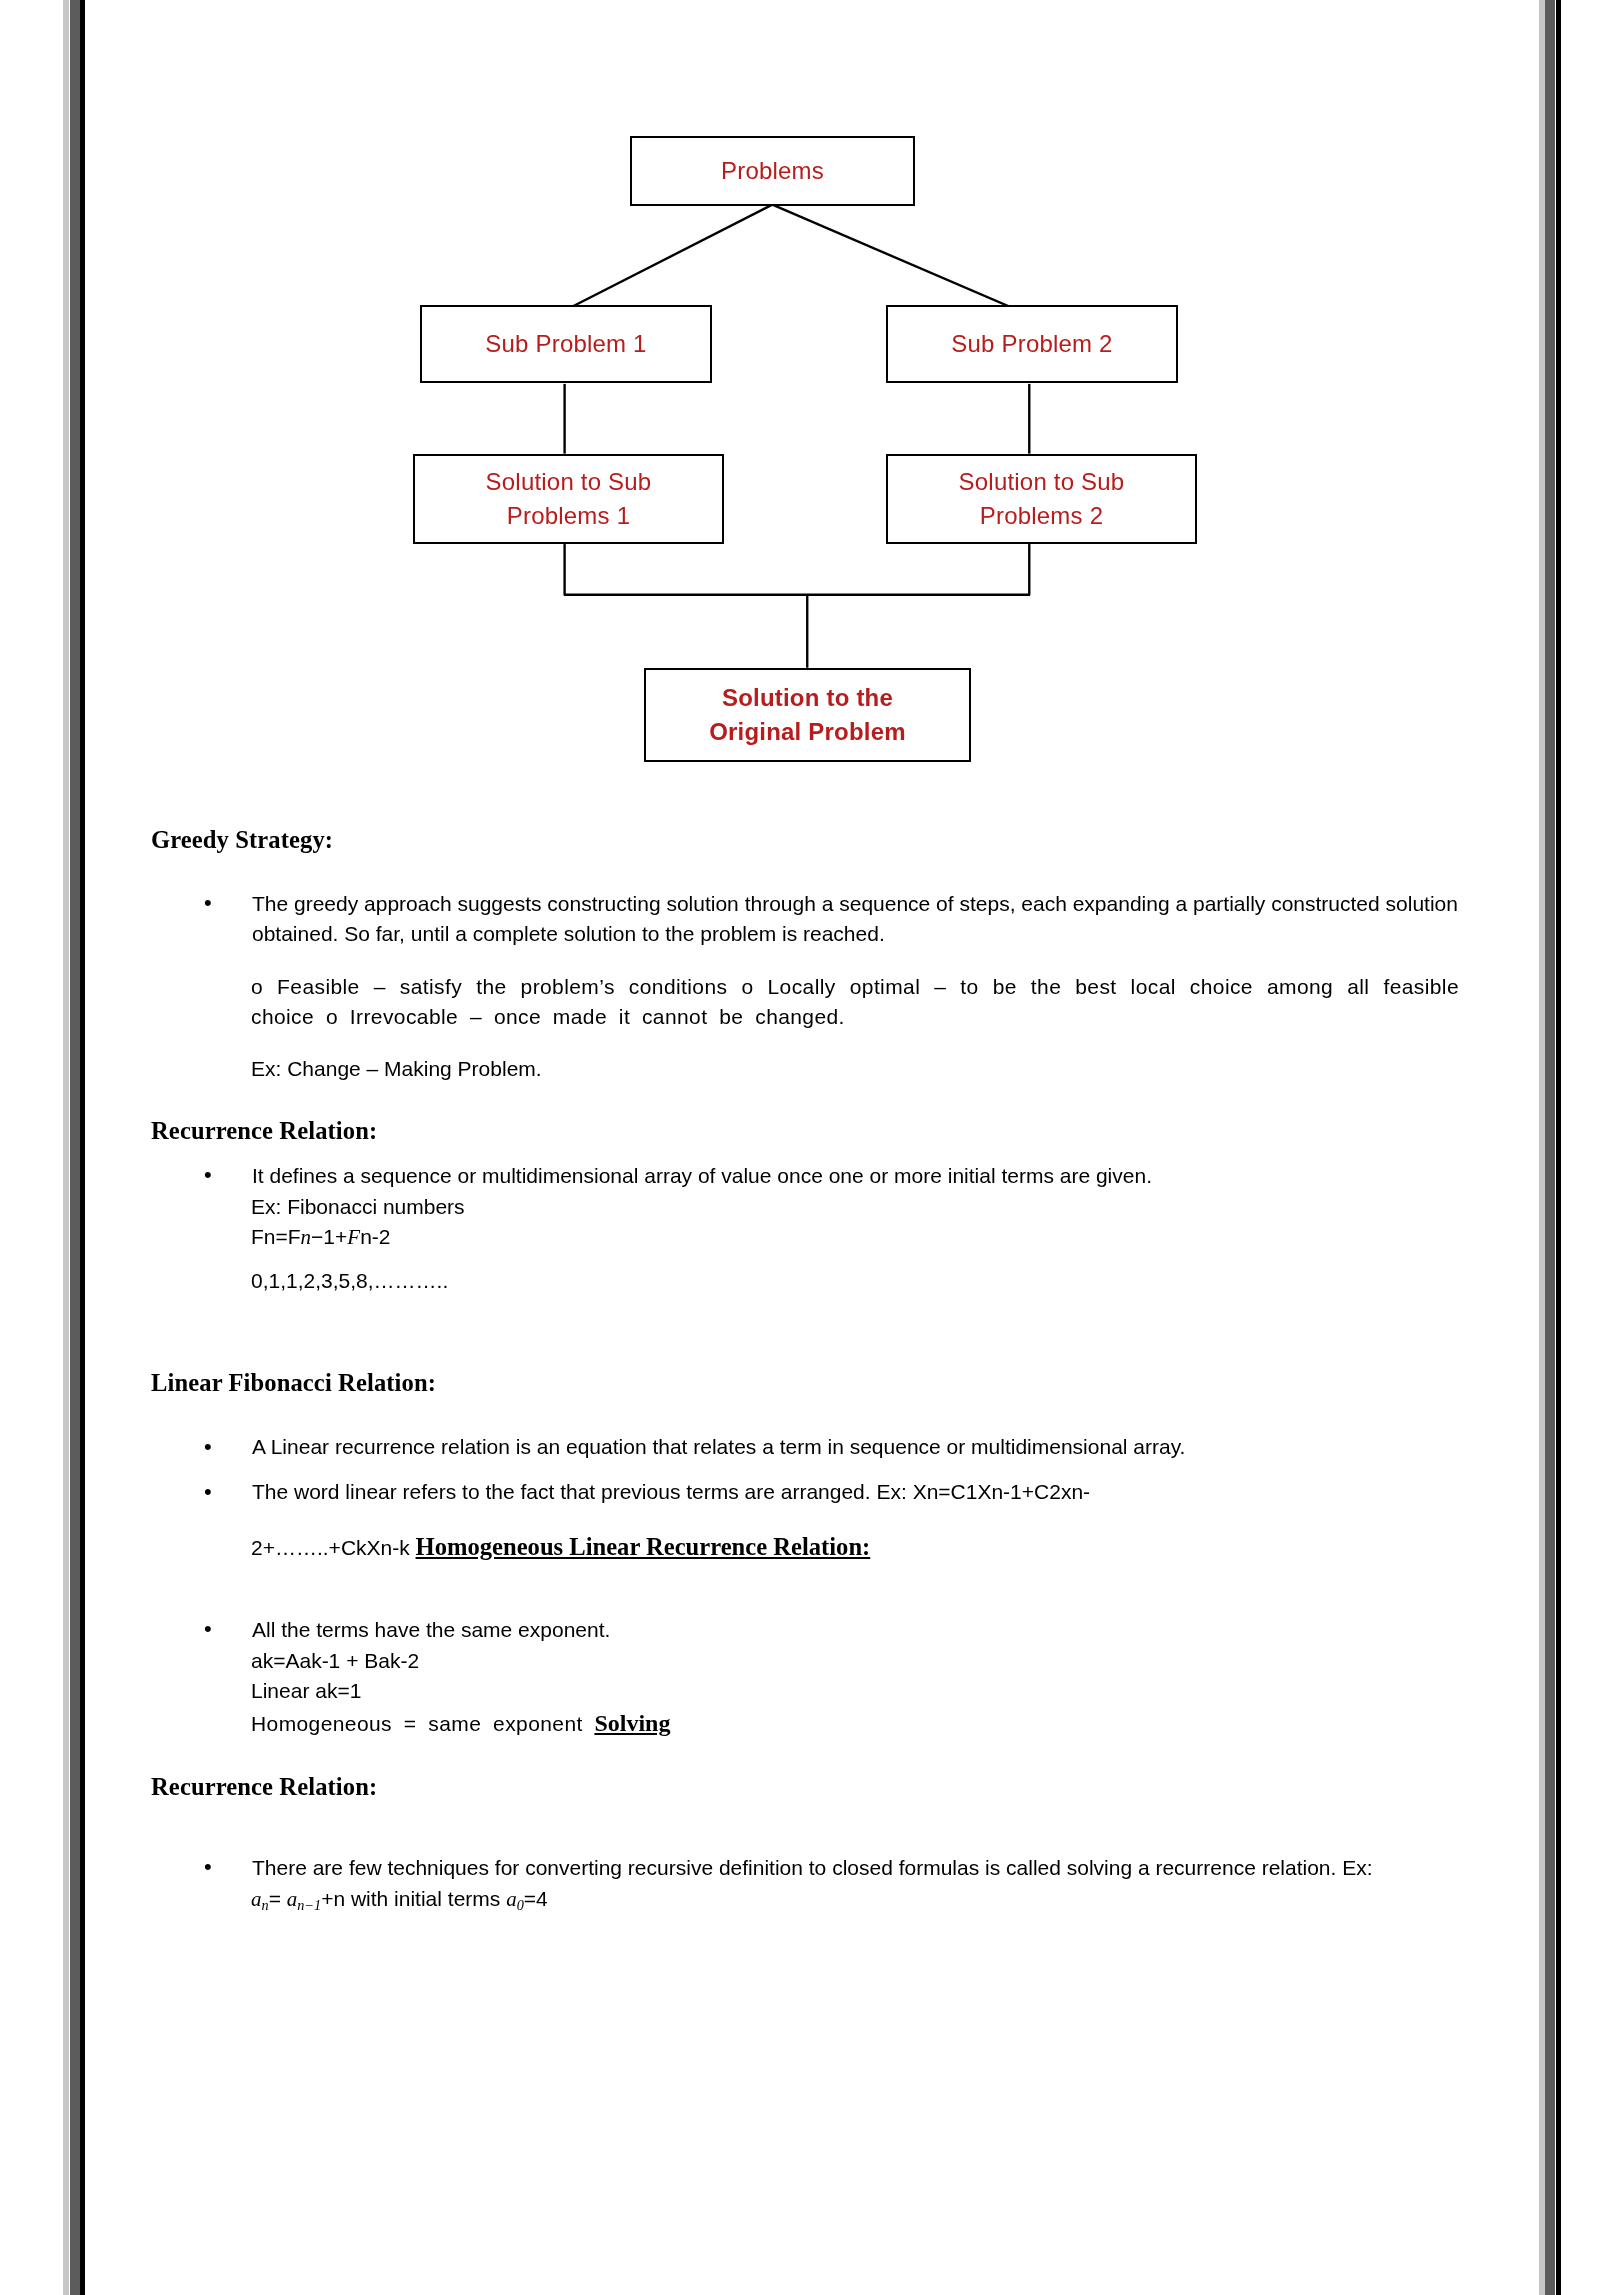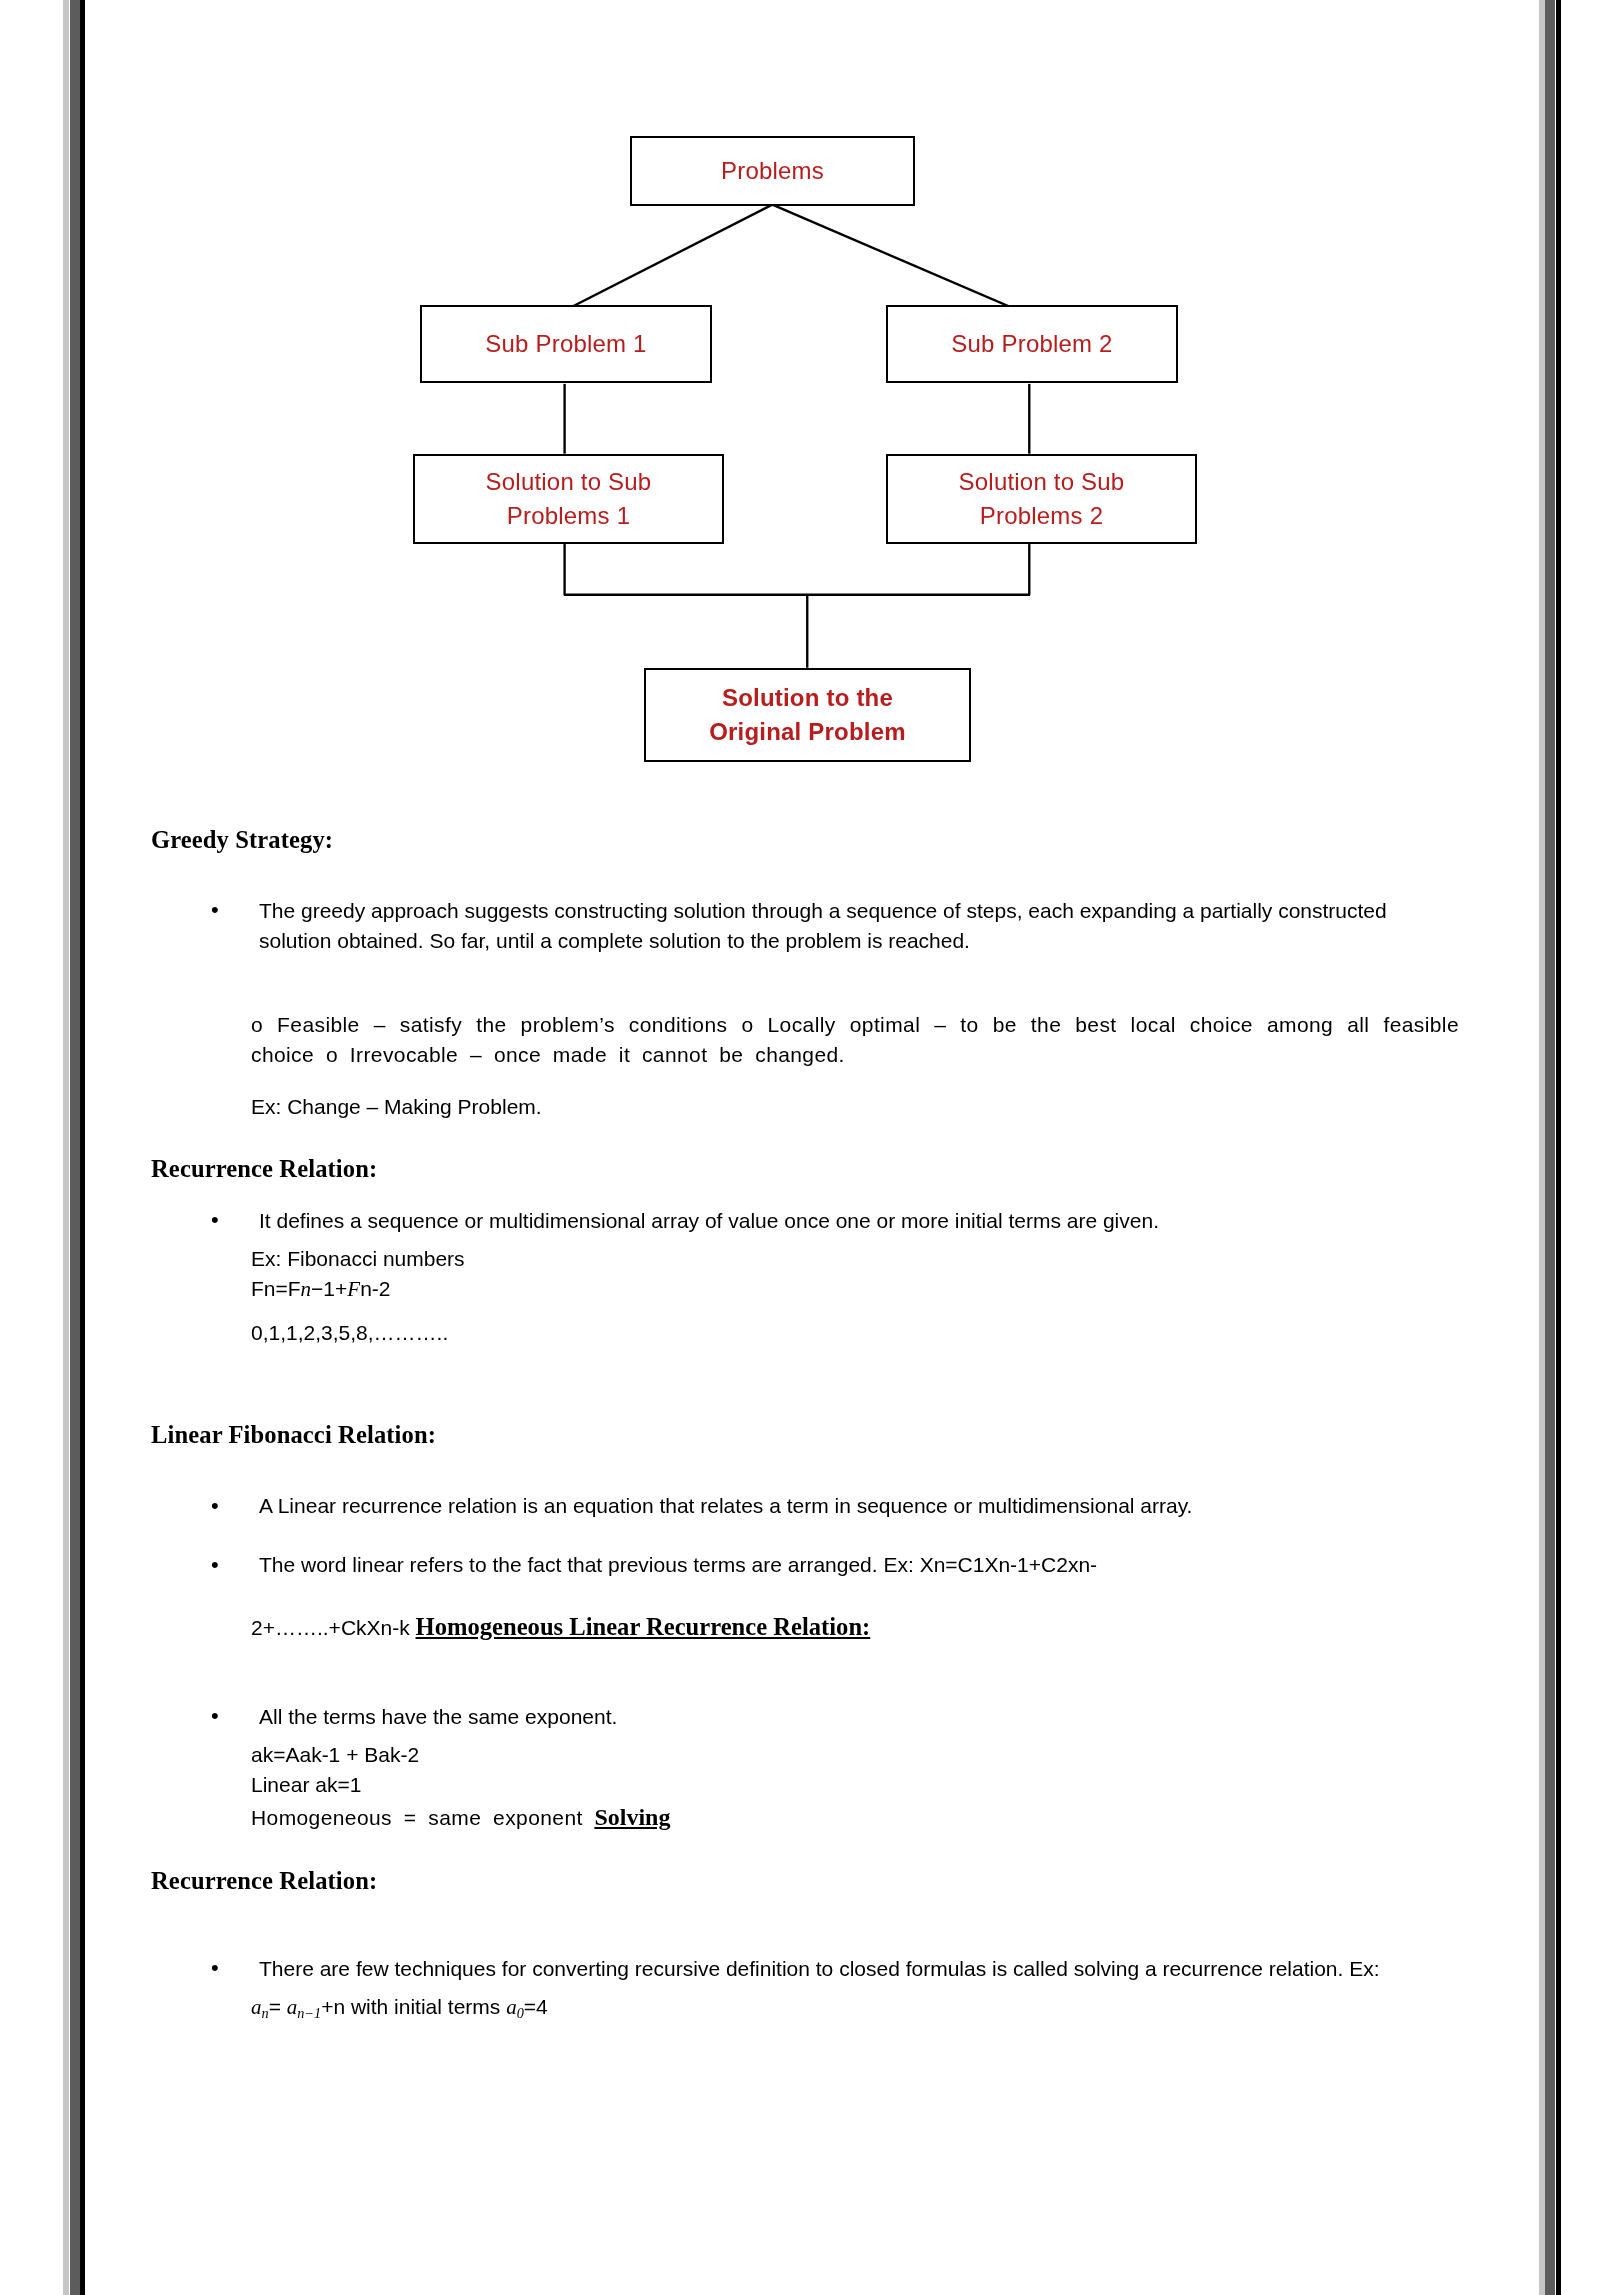--- a/index.html
+++ b/index.html
@@ -86,37 +86,37 @@
   .blist {
     list-style: none;
     margin: 0;
     padding: 0;
   }
   .blist li {
     position: relative;
     padding-left: 100px;
     font-size: 21px;
     line-height: 1.46;
-    margin: 8px;
+    margin: 1px;
   }
   .blist li::before {
     content: "\2022";
     position: absolute;
     left: 52px;
     top: -1.6px;
     font-size: 22px;
     line-height: 1.46;
   }
 
   .sub {
     margin-left: 100px;
     font-size: 21px;
     line-height: 1.46;
   }
-  .sub.just { text-align: justify; text-justify: inter-word; margin-top: 24px; }
+  .sub.just { text-align: justify; text-justify: inter-word; }
 
   .mono-line {
     font-size: 21px;
     line-height: 1.42;
     margin-left: 100px;
   }
 
   .it { font-family: "Liberation Serif", serif; font-style: italic; }
   .bser { font-family: "Liberation Serif", serif; font-weight: bold; text-decoration: underline; }
 

